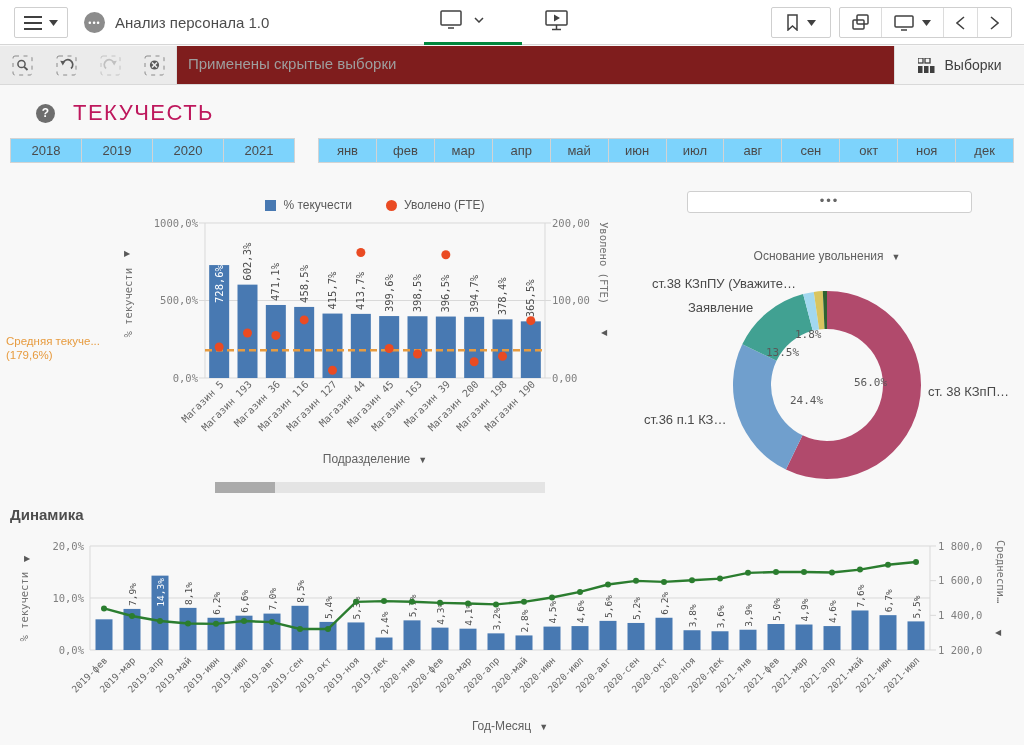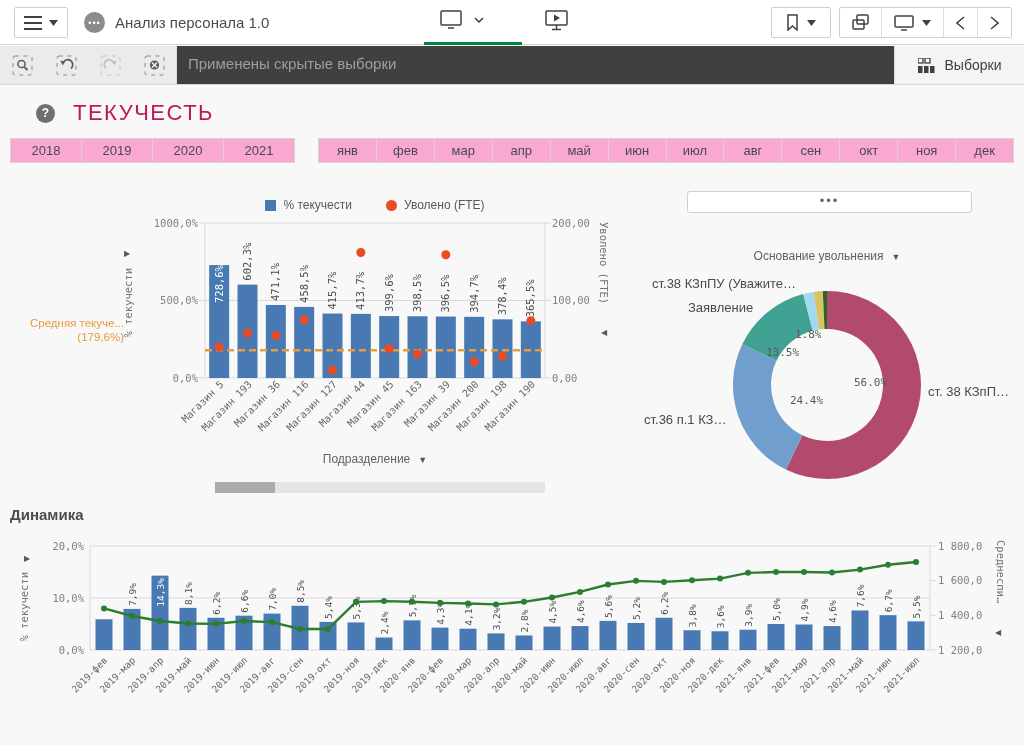--- a/index.html
+++ b/index.html
@@ -17,47 +17,47 @@
   .sheetnav{position:absolute;left:440px;top:10px;display:flex;align-items:center;gap:12px;}
   .greenline{position:absolute;left:424px;top:42px;width:98px;height:3px;}
   .present-icon{position:absolute;left:545px;top:10px;}
   .right-ctrls{position:absolute;right:12px;top:7px;display:flex;gap:8px;}
   .bm-btn{width:60px;height:31px;border:1px solid #cfcfcf;border-radius:2px;background:#fff;display:flex;
     align-items:center;justify-content:center;gap:8px;cursor:pointer;}
   .btn-group{display:flex;height:31px;border:1px solid #cfcfcf;border-radius:2px;background:#fff;}
   .btn-group .cell{display:flex;align-items:center;justify-content:center;padding:0 12px;border-left:1px solid #dcdcdc;cursor:pointer;}
   .btn-group .cell:first-child{border-left:none;}
   
-  .selbar{position:absolute;left:0;top:46px;width:1024px;height:39px;background:#404040;border-bottom:1px solid #d9d9d9;}
+  .selbar{position:absolute;left:0;top:46px;width:1024px;height:39px;background:#7f1d1d;border-bottom:1px solid #d9d9d9;}
   .sel-icons{position:absolute;left:0;top:0;width:177px;height:38px;background:#ebebeb;border-right:1px solid #dcdcdc;
     display:flex;align-items:center;}
   .sel-ic{width:44px;display:flex;align-items:center;justify-content:center;cursor:pointer;}
   .sel-msg{position:absolute;left:188px;top:9px;font-size:15px;color:#9e9e9e;}
   .sel-right{position:absolute;right:0;top:0;width:130px;height:38px;background:#f4f4f4;border-left:1px solid #dcdcdc;
     display:flex;align-items:center;justify-content:center;gap:10px;cursor:pointer;}
   .sel-right span{font-size:14px;color:#3f3f3f;}
   
   .sheet-title{position:absolute;left:36px;top:96px;display:flex;align-items:center;gap:14px;}
   .help-ic{width:19px;height:19px;border-radius:50%;background:#6e6e6e;color:#fff;font-size:12px;font-weight:bold;
     display:flex;align-items:center;justify-content:center;}
   .sheet-title h1{margin:4px;font-size:22px;font-weight:normal;letter-spacing:1.5px;color:#be185d;}
   .filter-row{position:absolute;display:flex;}
-  .filter-btn{flex:1;height:25px;background:#f9a8d4;border:1px solid #d3d3d3;margin-left:-1px;font-size:13px;color:#4a4a4a;
+  .filter-btn{flex:1;height:25px;background:#7dd3fc;border:1px solid #d3d3d3;margin-left:-1px;font-size:13px;color:#4a4a4a;
     display:flex;align-items:center;justify-content:center;cursor:pointer;}
   .filter-btn:first-child{margin-left:0;}
   
   svg text{font-family:"DejaVu Sans Mono",monospace;}
   .legend{position:absolute;left:205px;top:198px;width:340px;display:flex;justify-content:center;gap:34px;}
   .legend .item{display:flex;align-items:center;gap:7px;font-size:12px;color:#595959;}
   .sw-sq{width:11px;height:11px;display:inline-block;}
   .sw-dot{width:11px;height:11px;border-radius:50%;display:inline-block;}
   .vlabel{position:absolute;writing-mode:vertical-rl;font-family:"DejaVu Sans Mono",monospace;font-size:10.5px;color:#737373;}
   .vlabel.up{transform:rotate(180deg);}
   .ax-arrow{position:absolute;font-size:8px;color:#595959;}
-  .annot{position:absolute;left:6px;top:316px;width:118px;text-align:right;font-size:11.5px;line-height:1.25;}
+  .annot{position:absolute;left:6px;top:334px;width:118px;text-align:left;font-size:11.5px;line-height:1.25;}
   .dim-label{position:absolute;text-align:center;font-size:12px;color:#616161;}
   .dim-label .car{font-size:9px;color:#595959;margin-left:8px;}
   .hscroll{position:absolute;left:215px;top:482px;width:330px;height:11px;background:#e4e4e4;}
   .hscroll .thumb{position:absolute;left:0;top:0;width:60px;height:11px;background:#ababab;}
   .more-btn{position:absolute;left:687px;top:191px;width:285px;height:22px;background:#fff;border:1px solid #cfcfcf;
     border-radius:3px;text-align:center;line-height:18px;font-size:13px;letter-spacing:2px;color:#666;cursor:pointer;}
   .donut-lbl{position:absolute;font-size:13px;color:#4a4a4a;}
   .donut-pct{position:absolute;font-family:"DejaVu Sans Mono",monospace;font-size:11px;color:#595959;}
   .section-title{position:absolute;left:10px;top:506px;font-size:15px;font-weight:bold;color:#4d4d4d;}
   .ic{stroke:#404040;fill:none;stroke-width:1.5;}
@@ -463,13 +463,16 @@
       <circle cx="720" cy="50.58666666666667" r="3" fill="#2b7d2f"></circle>
       <circle cx="748" cy="44.86666666666666" r="3" fill="#2b7d2f"></circle>
       <circle cx="776" cy="44" r="3" fill="#2b7d2f"></circle>
       <circle cx="804" cy="44" r="3" fill="#2b7d2f"></circle>
       <circle cx="832" cy="44.519999999999996" r="3" fill="#2b7d2f"></circle>
       <circle cx="860" cy="41.57333333333334" r="3" fill="#2b7d2f"></circle>
       <circle cx="888" cy="36.72" r="3" fill="#2b7d2f"></circle>
       <circle cx="916" cy="33.94666666666666" r="3" fill="#2b7d2f"></circle>
     </svg>
 
+  <div class="dim-label" style="left:90px;top:719px;width:840px;">
+    <span>Год-Месяц</span><span class="car">▼</span>
+  </div>
 </div>
 
 </body></html>

